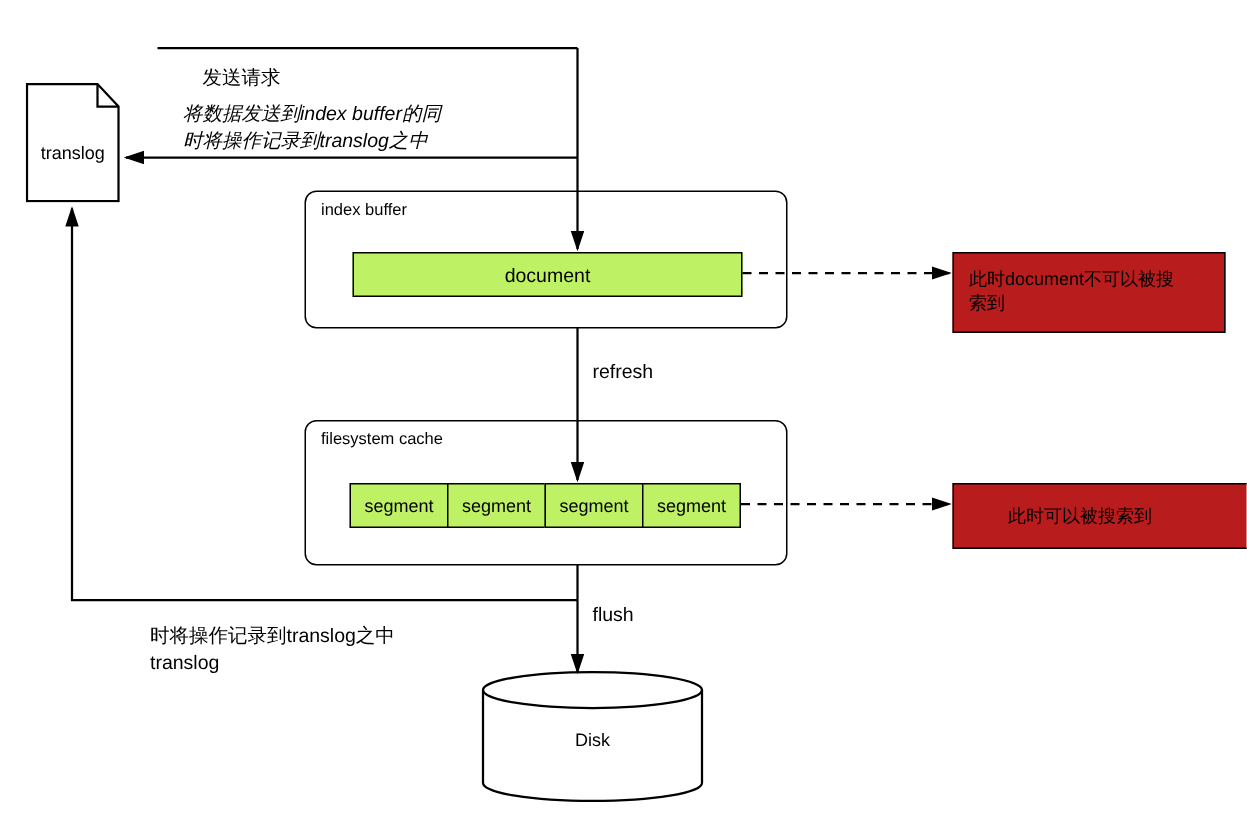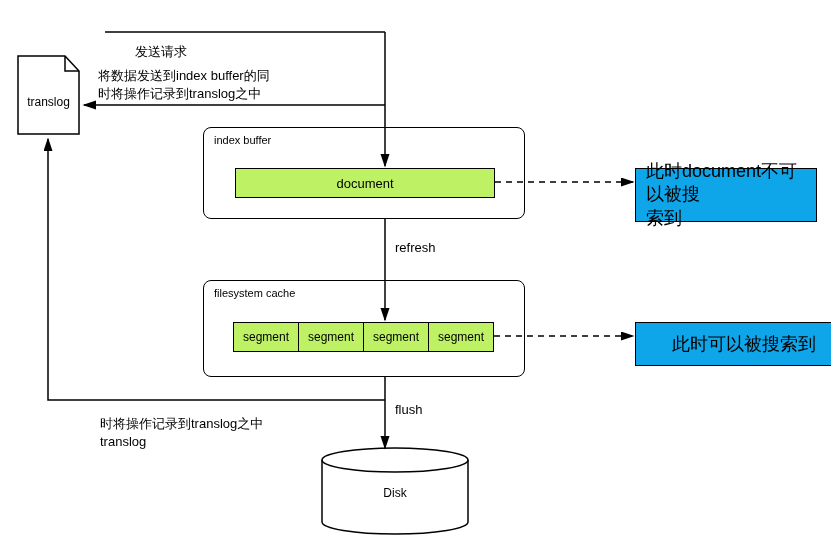--- a/index.html
+++ b/index.html
@@ -33,23 +33,23 @@
     position: absolute;
     white-space: pre-line;
   }
   .title {
     position: absolute;
     font-size: 11px;
   }
   .note {
     position: absolute;
     border: 1px solid #000;
-    background: #0ea5e9;
+    background: #b91c1c;
     padding: 6px 10px;
-    font-size: 18px;
+    font-size: 12px;
     display: flex;
     align-items: center;
   }
   
   .file {
     position: absolute;
     width: 63px;
     height: 80px;
     left: 17px;
     top: 55px;
@@ -133,21 +133,21 @@
     <svg width="150" height="90">
       <ellipse cx="75" cy="14" rx="73" ry="12" fill="#fff" stroke="#000" stroke-width="1.5"></ellipse>
       <path d="M2,14 L2,76" stroke="#000" stroke-width="1.5" fill="none"></path>
       <path d="M148,14 L148,76" stroke="#000" stroke-width="1.5" fill="none"></path>
       <path d="M2,76 A73,12 0 0 0 148,76" fill="#fff" stroke="#000" stroke-width="1.5"></path>
     </svg>
     <div class="dtext">Disk</div>
   </div>
 
   <div class="label" style="left:135px; top:12px;margin-top:31px;">发送请求</div>
-  <div class="label" style="left:98px; top:67px; line-height:1.35;">将数据发送到index buffer的同
+  <div class="label" style="left:122px; top:67px; line-height:1.35;font-style:italic;">将数据发送到index buffer的同
 时将操作记录到translog之中</div>
   <div class="label" style="left:395px; top:240px;">refresh</div>
   <div class="label" style="left:395px; top:402px;">flush</div>
   <div class="label" style="left:100px; top:415px; line-height:1.35;">时将操作记录到translog之中
 translog</div>
 
   <svg class="arrows">
     <defs>
       <marker id="arrow" markerWidth="10" markerHeight="10" refX="8" refY="3" orient="auto" markerUnits="strokeWidth">
         <path d="M0,0 L9,3 L0,6 Z" fill="#000"></path>

